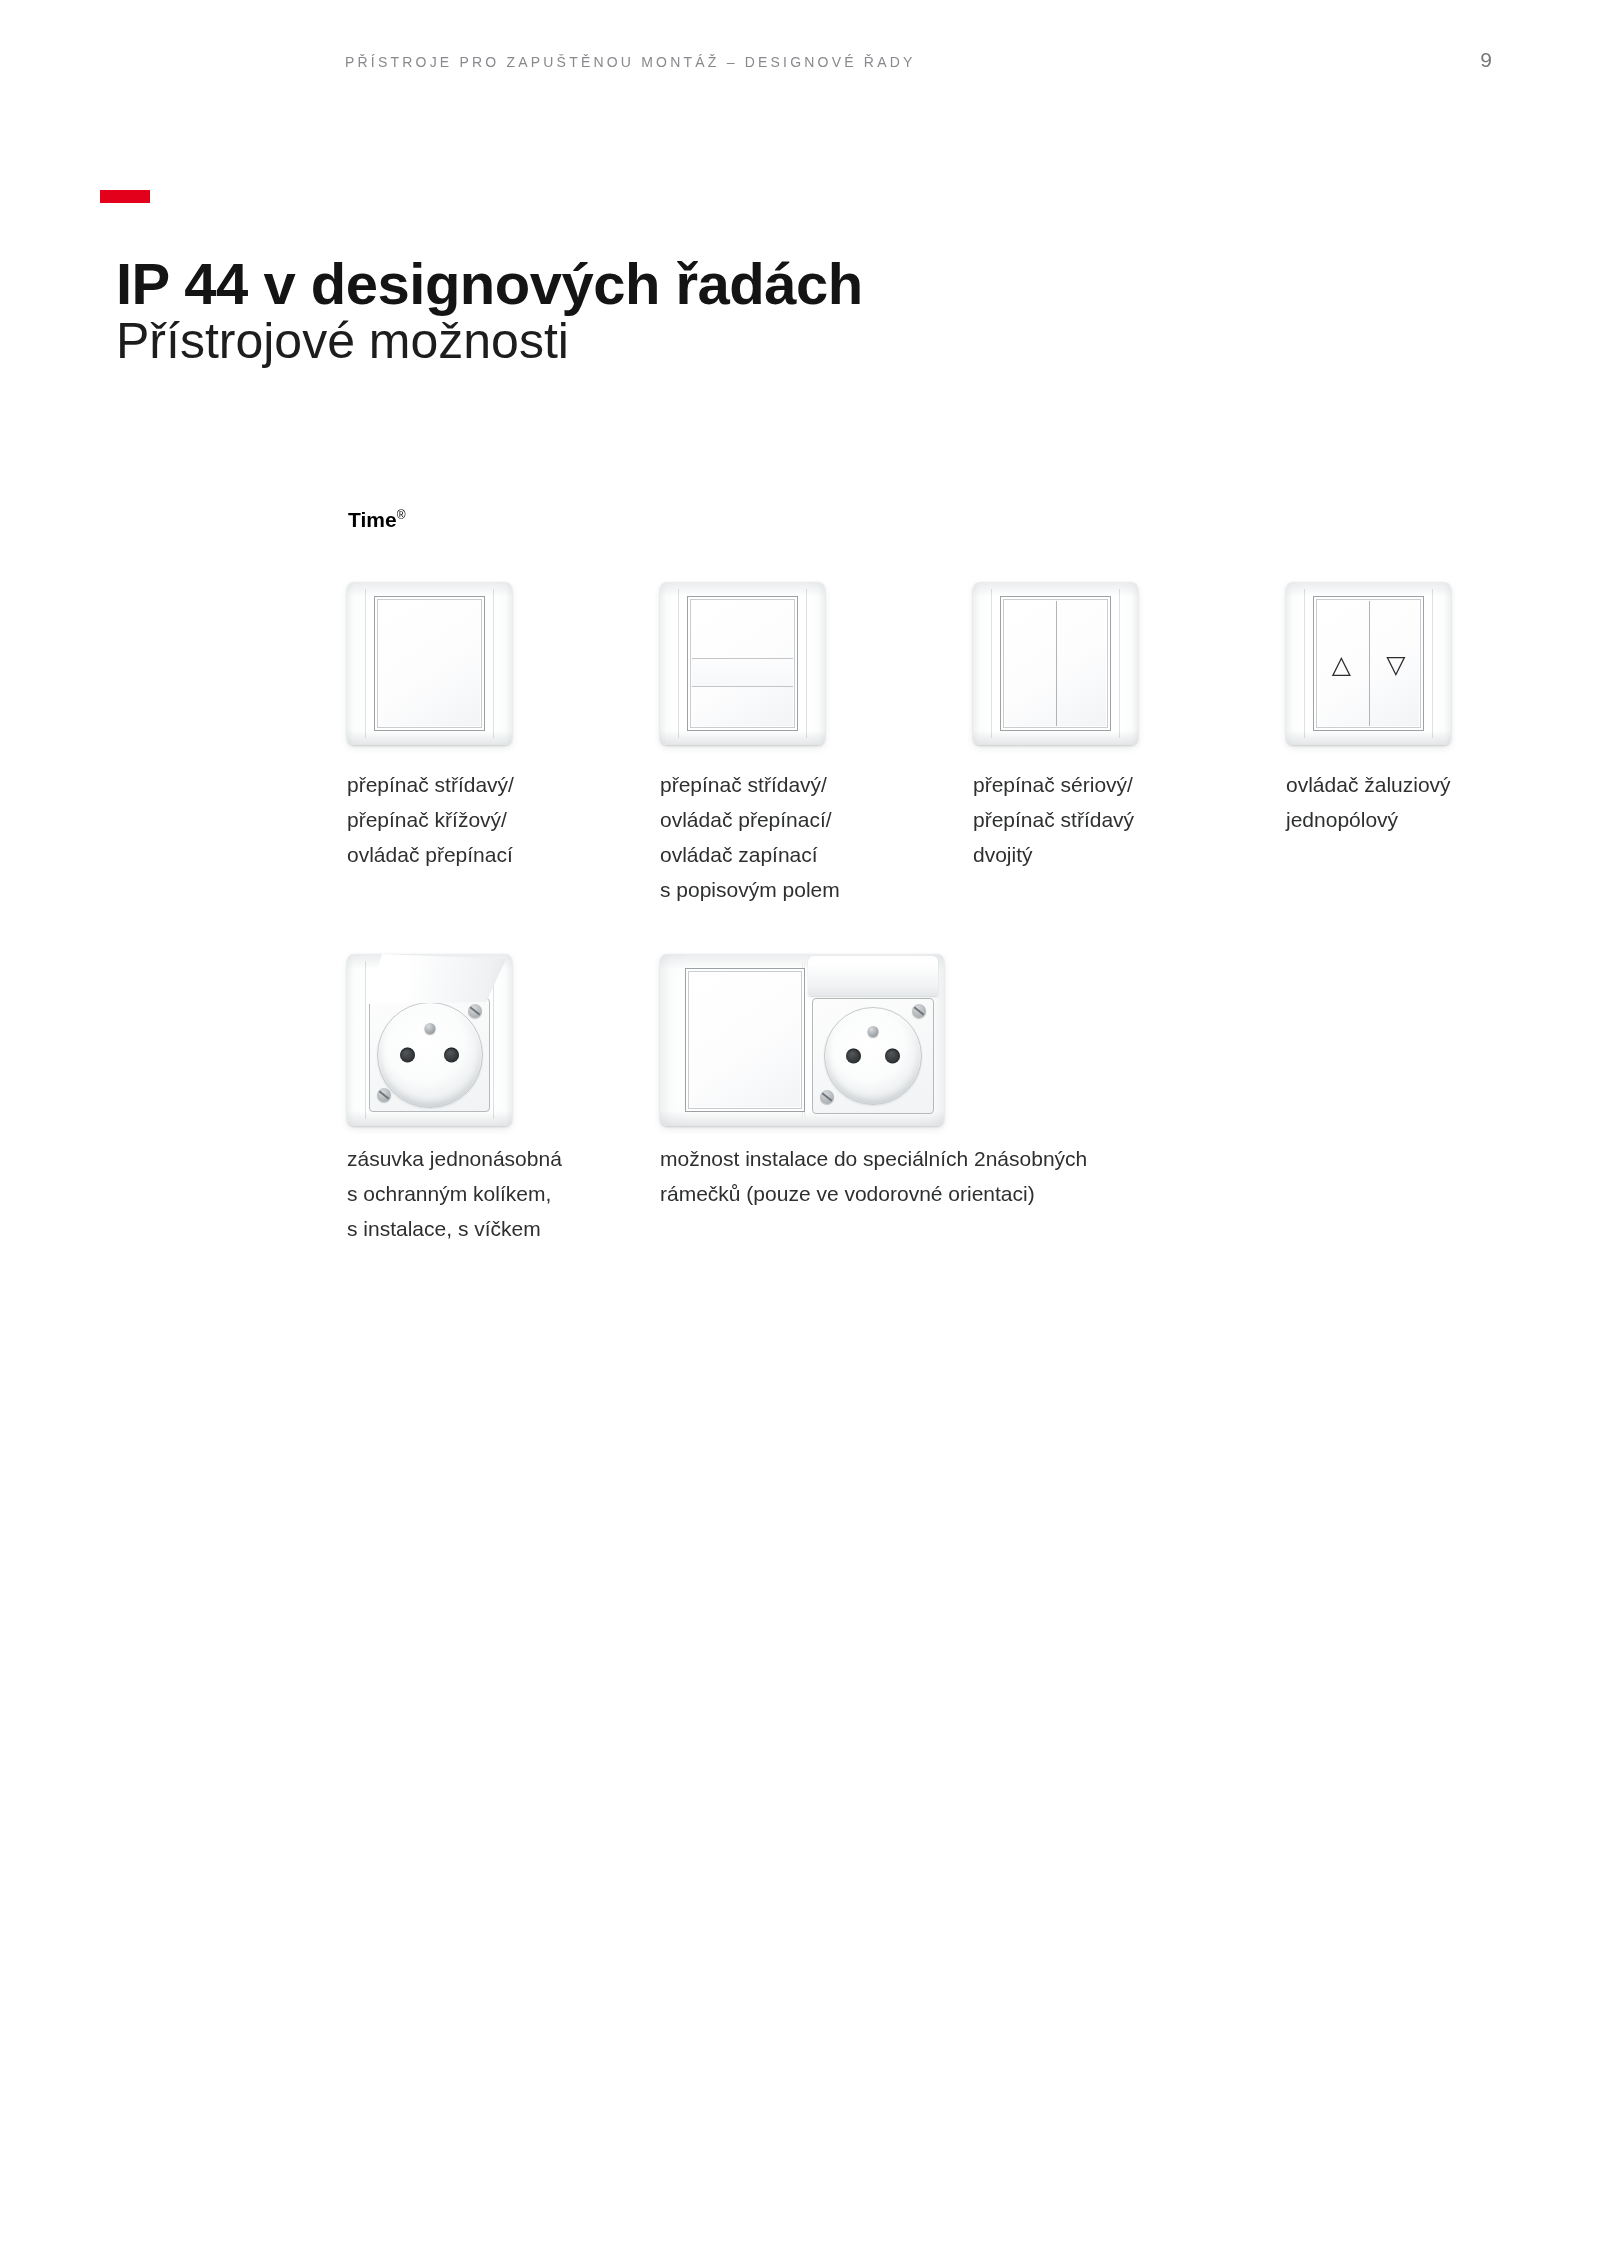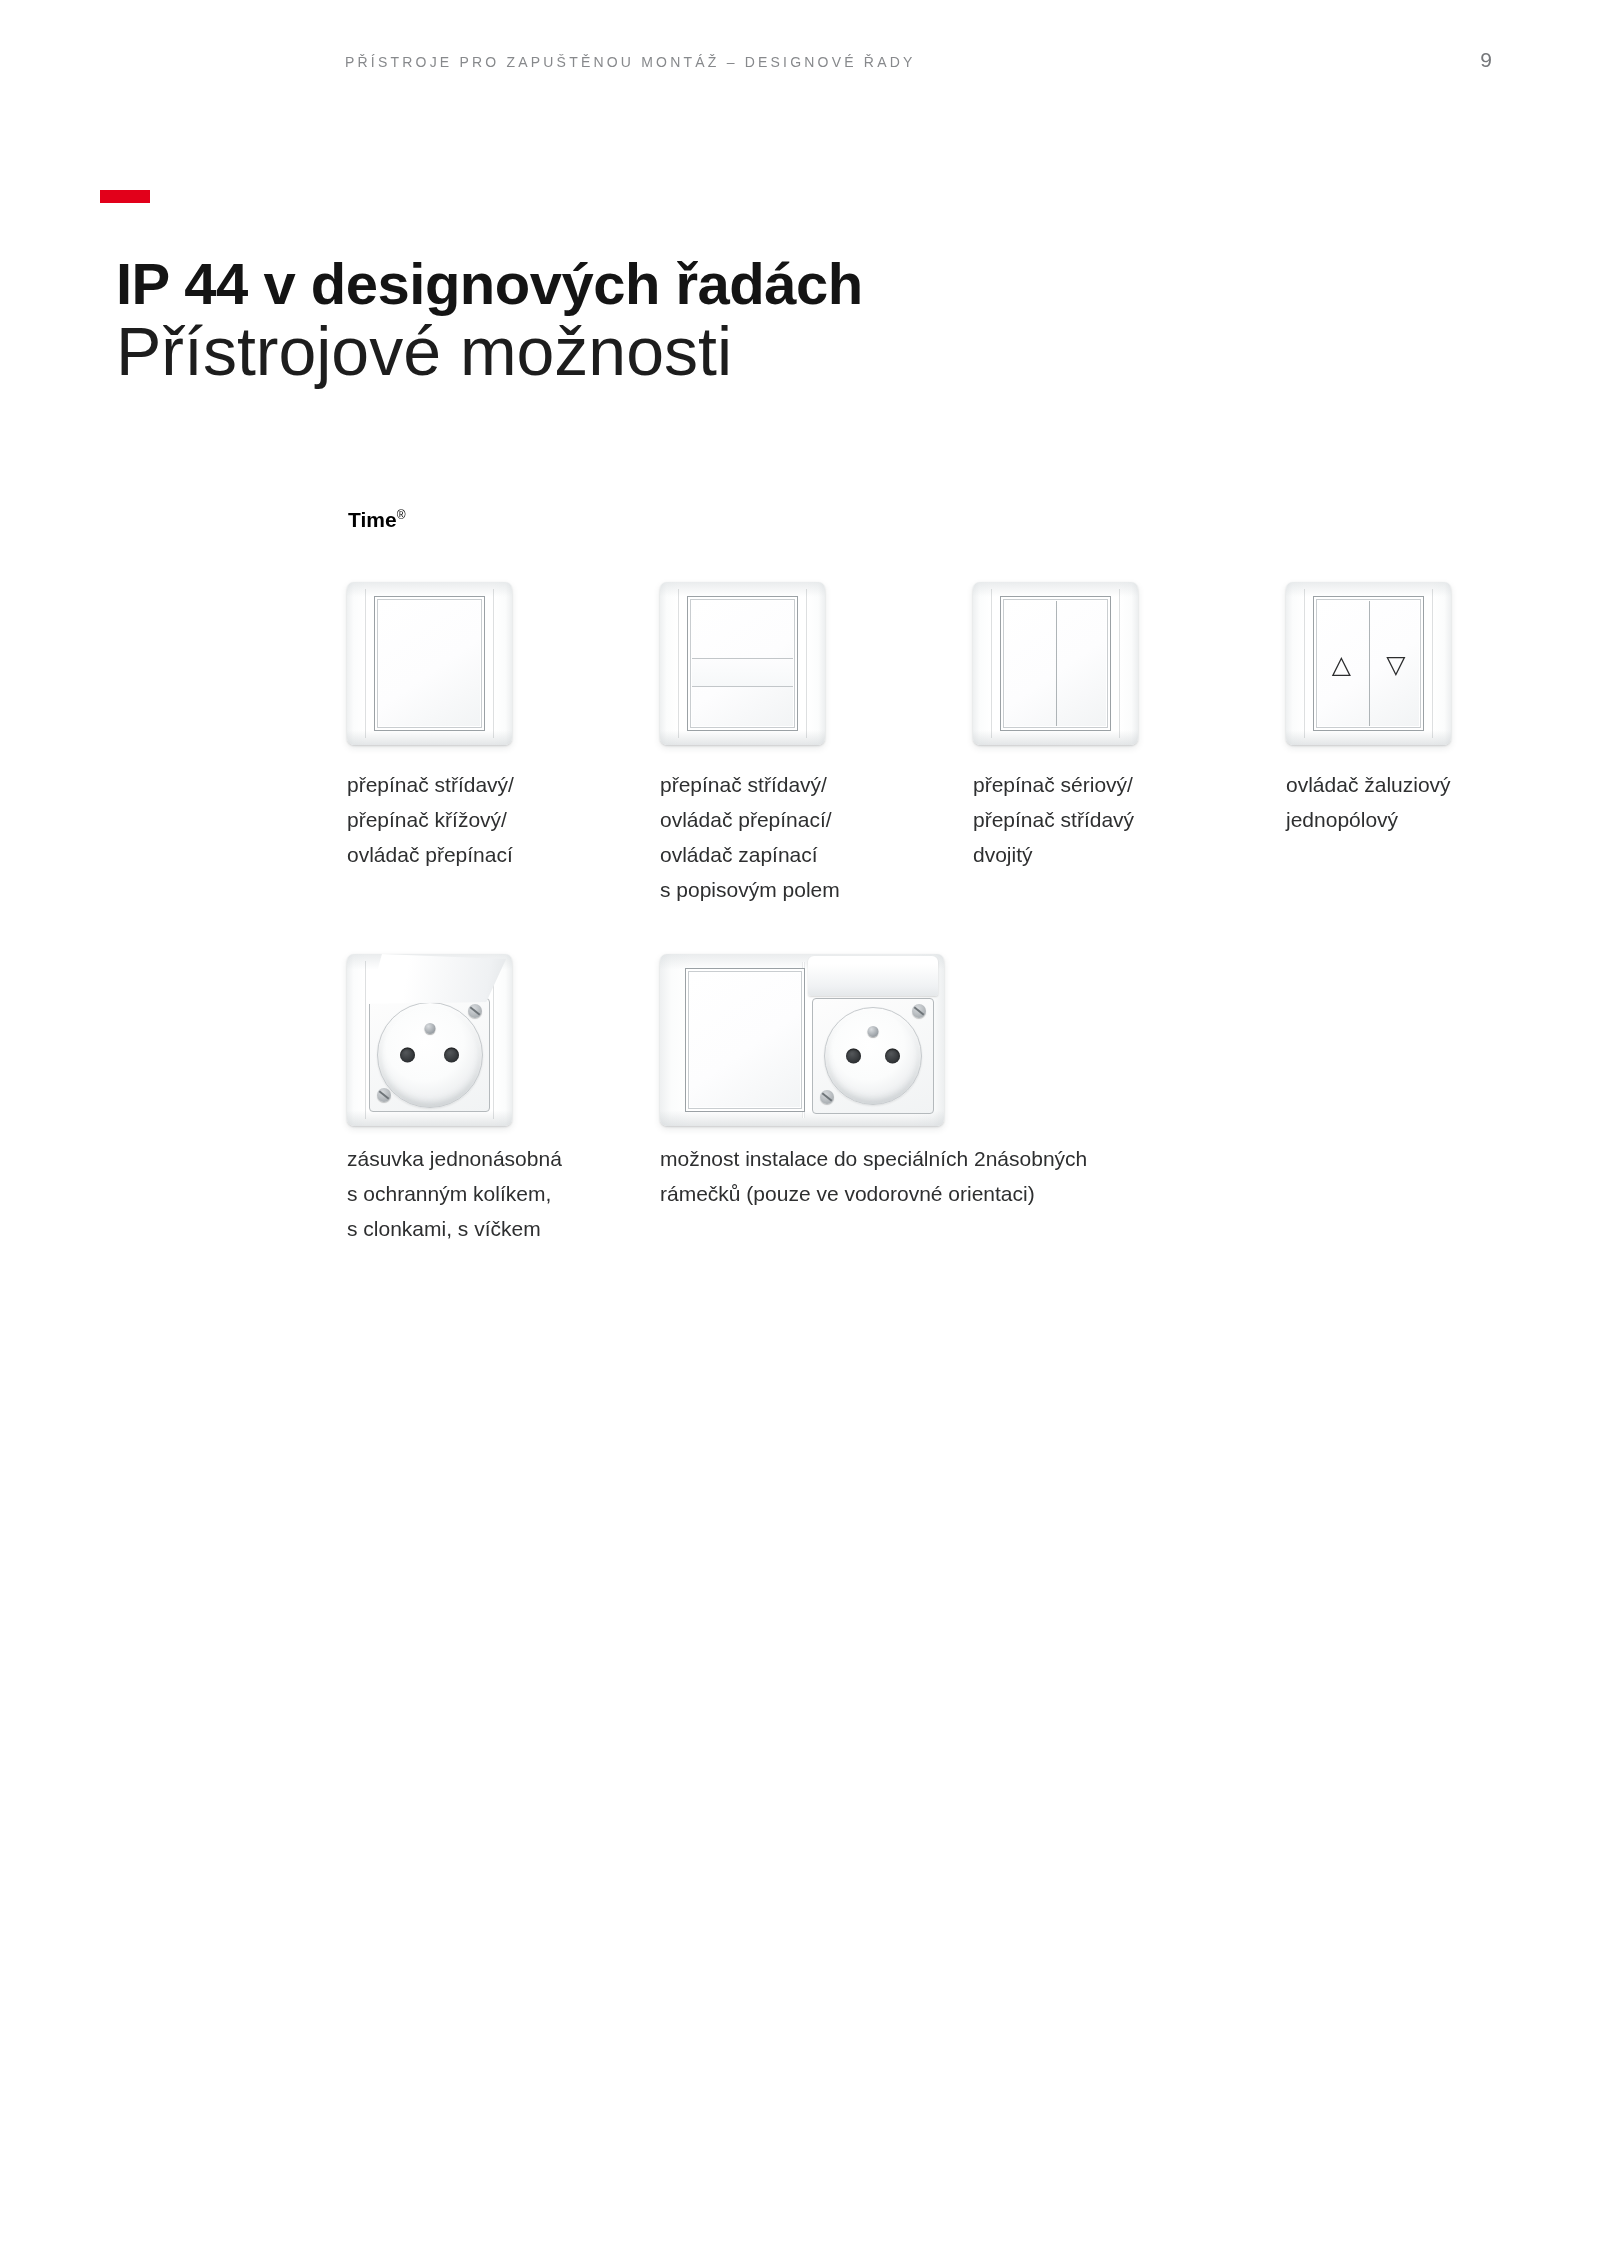--- a/index.html
+++ b/index.html
@@ -7,21 +7,21 @@
     position:relative;width:1600px;height:2028px;margin:4px auto;background:#ffffff;
     font-family:"Liberation Sans", sans-serif;color:#1c1c1c;overflow:hidden;
   }
   
   .topbar{position:absolute;left:345px;right:108px;top:44px;display:flex;justify-content:space-between;align-items:baseline;}
   .runhead{font-size:14px;letter-spacing:3.2px;font-weight:500;color:#87898c;text-transform:uppercase;}
   .pagenum{font-size:21px;color:#75777a;font-weight:400;}
   
   .accent-dash{position:absolute;left:100px;top:186px;width:50px;height:13px;background:#e2001a;}
   .title{position:absolute;left:116px;top:248px;margin:0;font-size:58px;line-height:1.1;font-weight:700;letter-spacing:-0.5px;color:#141414;}
-  .subtitle{position:absolute;left:116px;top:310px;margin:0;font-size:68px;line-height:1.1;font-weight:300;color:#1d1d1d;}
+  .subtitle{position:absolute;left:116px;top:310px;margin:0;font-size:50px;line-height:1.1;font-weight:300;color:#1d1d1d;}
   .series{position:absolute;left:348px;top:504px;font-size:21px;font-weight:700;color:#000000;}
   .series sup{font-size:12px;font-weight:400;vertical-align:super;}
   
   .tile{position:absolute;margin:0;}
   .tile div{position:absolute;}
   .t1{left:347px;top:578px;width:165px;height:163px;}
   .t2{left:660px;top:578px;width:165px;height:163px;}
   .t3{left:973px;top:578px;width:165px;height:163px;}
   .t4{left:1286px;top:578px;width:165px;height:163px;}
   .t5{left:347px;top:950px;width:165px;height:172px;}
@@ -179,17 +179,17 @@
         <div class="hole hole-r"></div>
       </div>
       <div class="screw screw-tr"></div>
       <div class="screw screw-bl"></div>
     </div>
     <div class="lid6"></div>
   </figure>
 
   <p class="caption c5">zásuvka jednonásobná
 s ochranným kolíkem,
-s clonkami, s víčkem</p>
+s instalace, s víčkem</p>
   <p class="caption c6">možnost instalace do speciálních 2násobných
 rámečků (pouze ve vodorovné orientaci)</p>
 
 </div>
 
 </body></html>

